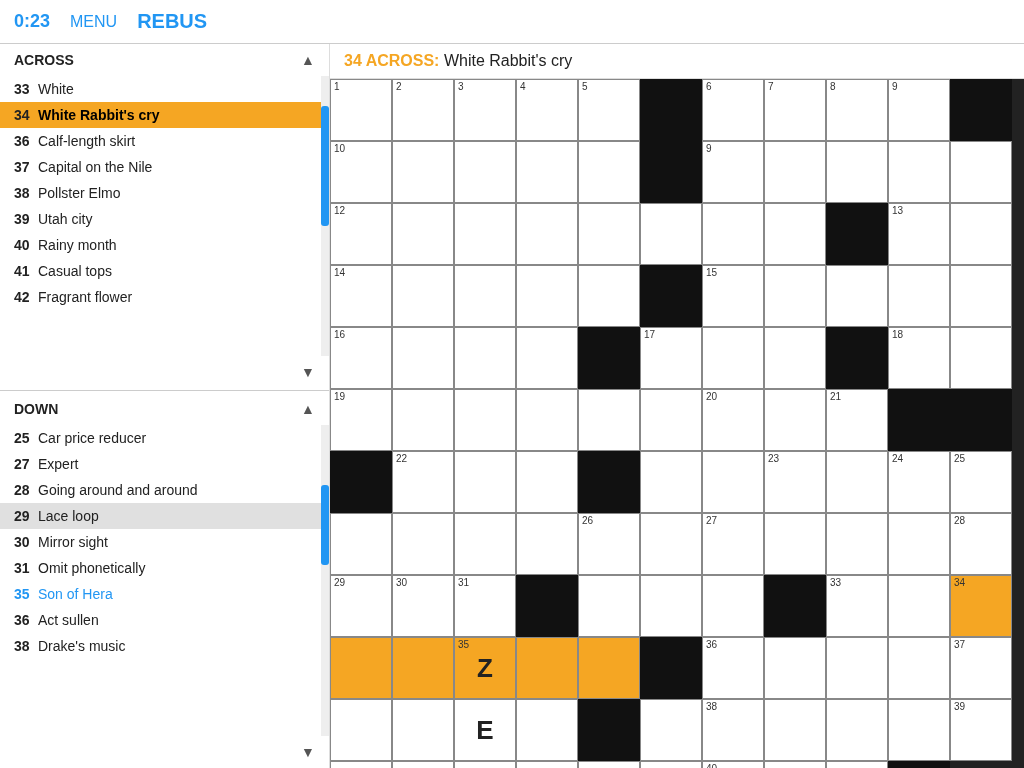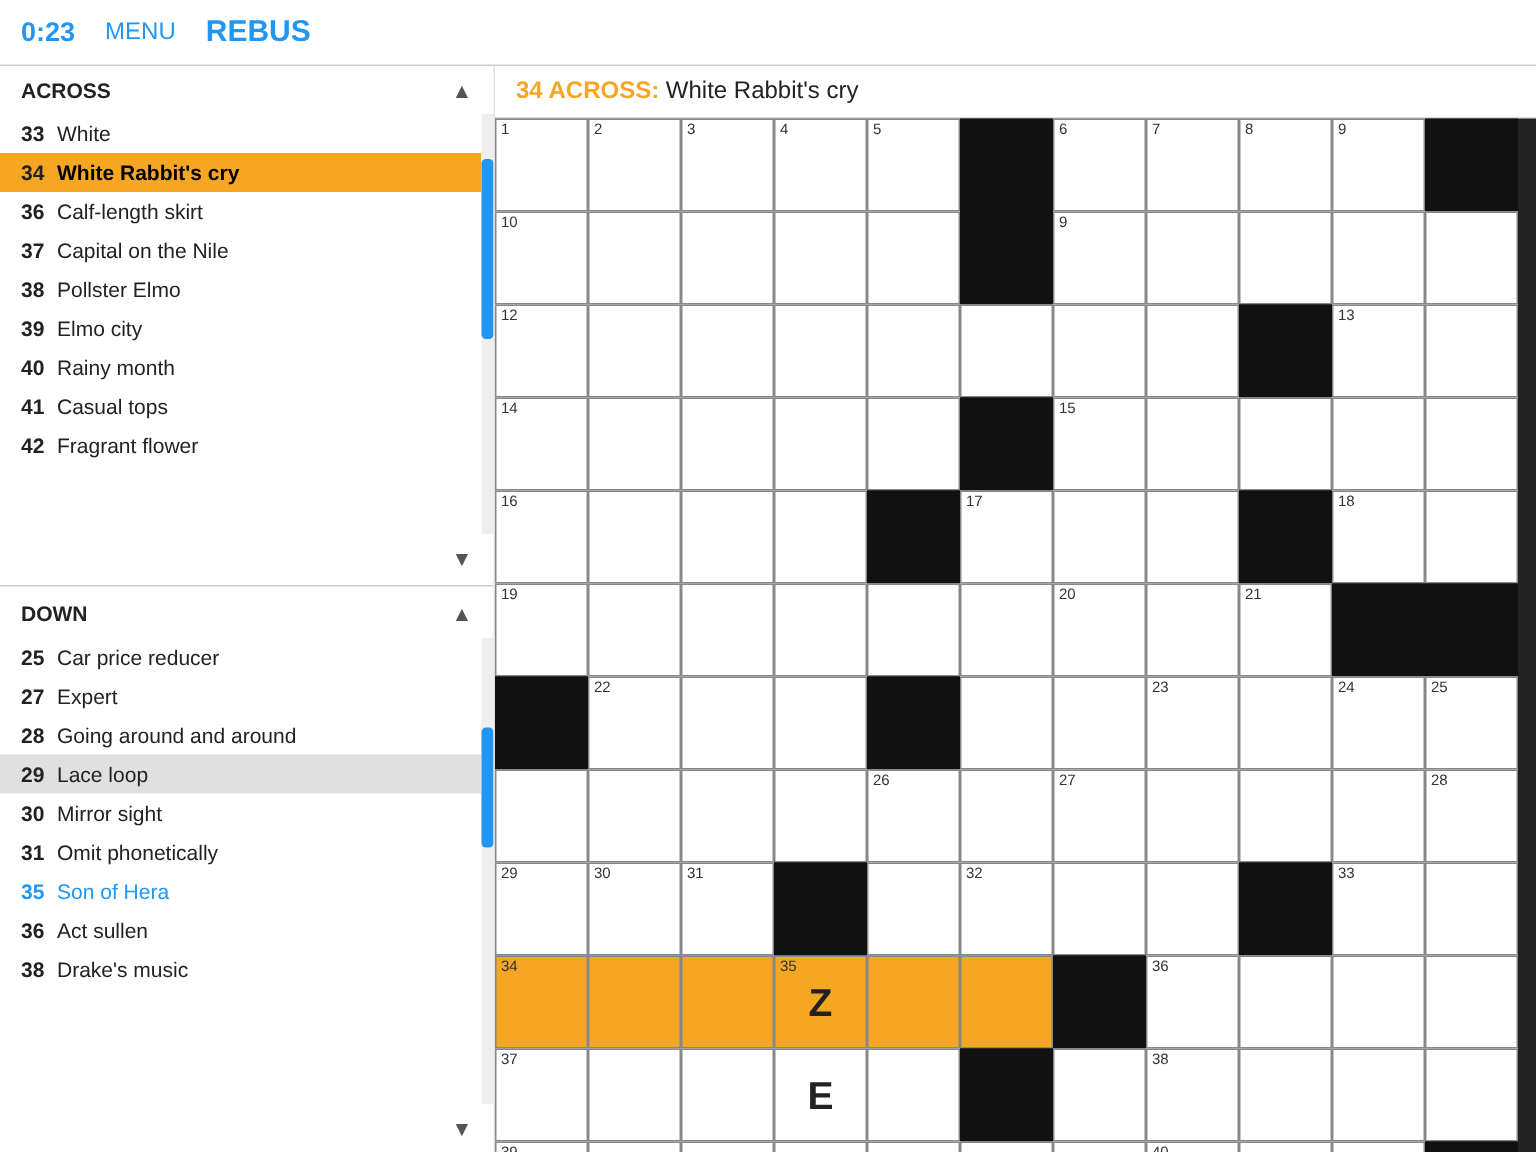--- a/index.html
+++ b/index.html
@@ -90,21 +90,21 @@
           <div class="clue-item">
             <span class="clue-num">37</span>
             <span>Capital on the Nile</span>
           </div>
           <div class="clue-item">
             <span class="clue-num">38</span>
             <span>Pollster Elmo</span>
           </div>
           <div class="clue-item">
             <span class="clue-num">39</span>
-            <span>Elmo city</span>
+            <span>Utah city</span>
           </div>
           <div class="clue-item">
             <span class="clue-num">40</span>
             <span>Rainy month</span>
           </div>
           <div class="clue-item">
             <span class="clue-num">41</span>
             <span>Casual tops</span>
           </div>
           <div class="clue-item">
@@ -335,23 +335,20 @@
             <span class="cell-num">29</span>
           </div>
           <div class="cell">
             <span class="cell-num">30</span>
           </div>
           <div class="cell">
             <span class="cell-num">31</span>
           </div>
           <div class="cell black"></div>
           <div class="cell"></div>
-          <div class="cell">
-            <span class="cell-num">32</span>
-          </div>
           <div class="cell"></div>
           <div class="cell"></div>
           <div class="cell black"></div>
           <div class="cell">
             <span class="cell-num">33</span>
           </div>
           <div class="cell"></div>
           <div class="cell word-highlight">
             <span class="cell-num">34</span>
           </div>

